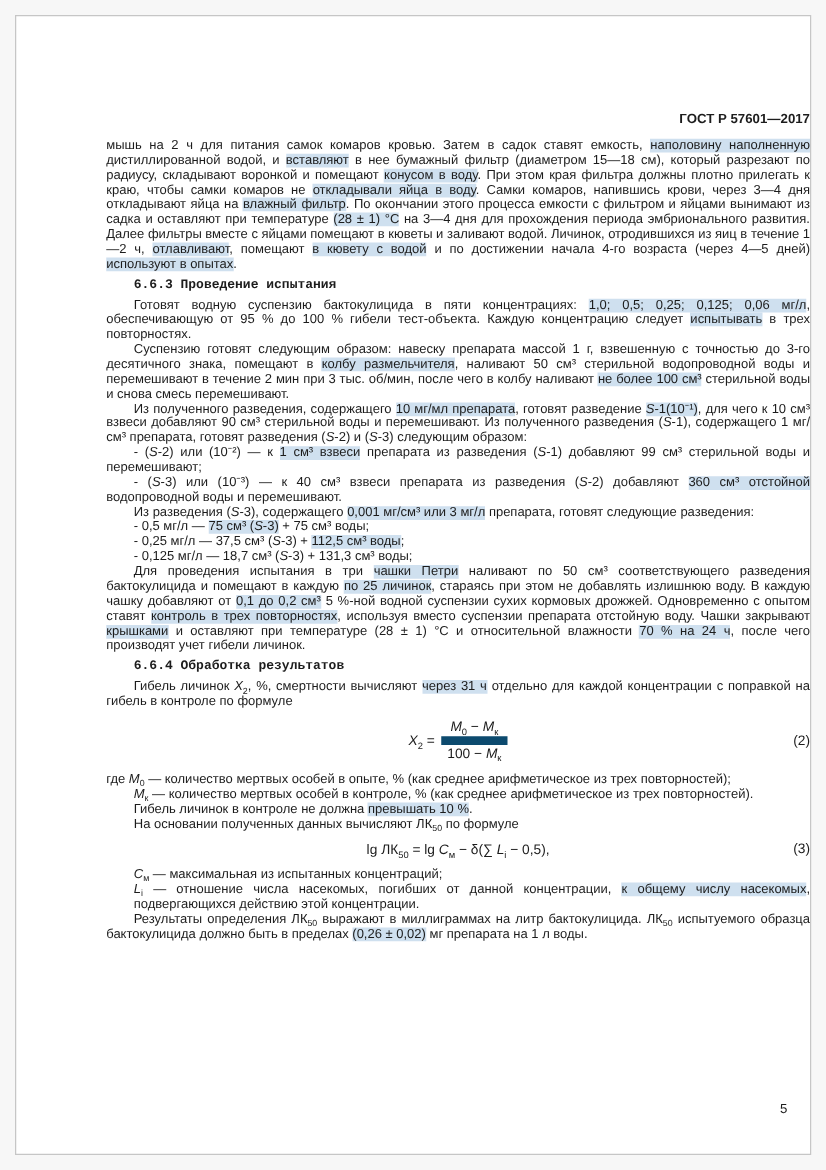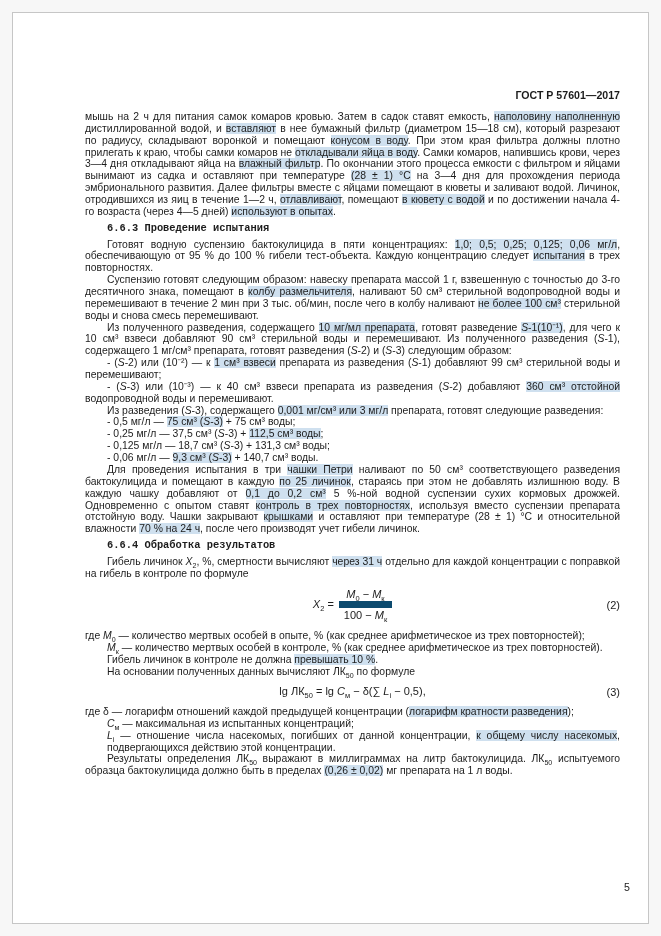--- a/index.html
+++ b/index.html
@@ -12,21 +12,21 @@
     font-family: "Liberation Sans", sans-serif;
   }
   .page {
     position: relative;
     box-sizing: border-box;
     width: 637px;
     height: 912px;
     margin: 12px auto;
     background: #ffffff;
     border: 1px solid #c6c6c6;
-    padding: 76px 28px 36px 72px;
+    padding: 76px 0 36px 72px;
     color: #1c1c1c;
     overflow: hidden;
   }
   .doc-header {
     font-weight: bold;
     font-size: 10.6px;
     text-align: right;
     margin-bottom: 10px;
   }
   p {
@@ -82,48 +82,46 @@
   }
 </style>
 </head>
 <body>
 
 <div class="page">
   <div class="doc-header">ГОСТ Р 57601—2017</div>
 
   <p class="just">мышь на 2 ч для питания самок комаров кровью. Затем в садок ставят емкость, <span class="hl">наполовину наполненную</span> дистиллированной водой, и <span class="hl">вставляют</span> в нее бумажный фильтр (диаметром 15—18 см), который разрезают по радиусу, складывают воронкой и помещают <span class="hl">конусом в воду</span>. При этом края фильтра должны плотно прилегать к краю, чтобы самки комаров не <span class="hl">откладывали яйца в воду</span>. Самки комаров, напившись крови, через 3—4 дня откладывают яйца на <span class="hl">влажный фильтр</span>. По окончании этого процесса емкости с фильтром и яйцами вынимают из садка и оставляют при температуре <span class="hl">(28 ± 1) °С</span> на 3—4 дня для прохождения периода эмбрионального развития. Далее фильтры вместе с яйцами помещают в кюветы и заливают водой. Личинок, отродившихся из яиц в течение 1—2 ч, <span class="hl">отлавливают</span>, помещают <span class="hl">в кювету с водой</span> и по достижении начала 4-го возраста (через 4—5 дней) <span class="hl">используют в опытах</span>.</p>
   <p class="heading">6.6.3 Проведение испытания</p>
-  <p class="just ind">Готовят водную суспензию бактокулицида в пяти концентрациях: <span class="hl">1,0; 0,5; 0,25; 0,125; 0,06 мг/л</span>, обеспечивающую от 95 % до 100 % гибели тест-объекта. Каждую концентрацию следует <span class="hl">испытания</span> в трех повторностях.</p>
+  <p class="just ind">Готовят водную суспензию бактокулицида в пяти концентрациях: <span class="hl">1,0; 0,5; 0,25; 0,125; 0,06 мг/л</span>, обеспечивающую от 95 % до 100 % гибели тест-объекта. Каждую концентрацию следует <span class="hl">испытывать</span> в трех повторностях.</p>
   <p class="just ind">Суспензию готовят следующим образом: навеску препарата массой 1 г, взвешенную с точностью до 3-го десятичного знака, помещают в <span class="hl">колбу размельчителя</span>, наливают 50 см³ стерильной водопроводной воды и перемешивают в течение 2 мин при 3 тыс. об/мин, после чего в колбу наливают <span class="hl">не более 100 см³</span> стерильной воды и снова смесь перемешивают.</p>
   <p class="just ind">Из полученного разведения, содержащего <span class="hl">10 мг/мл препарата</span>, готовят разведение <span class="hl"><i>S</i>-1(10⁻¹)</span>, для чего к 10 см³ взвеси добавляют 90 см³ стерильной воды и перемешивают. Из полученного разведения (<i>S</i>-1), содержащего 1 мг/см³ препарата, готовят разведения (<i>S</i>-2) и (<i>S</i>-3) следующим образом:</p>
   <p class="just ind">- (<i>S</i>-2) или (10⁻²) — к <span class="hl">1 см³ взвеси</span> препарата из разведения (<i>S</i>-1) добавляют 99 см³ стерильной воды и перемешивают;</p>
   <p class="just ind">- (<i>S</i>-3) или (10⁻³) — к 40 см³ взвеси препарата из разведения (<i>S</i>-2) добавляют <span class="hl">360 см³ отстойной</span> водопроводной воды и перемешивают.</p>
   <p class="just ind">Из разведения (<i>S</i>-3), содержащего <span class="hl">0,001 мг/см³ или 3 мг/л</span> препарата, готовят следующие разведения:</p>
   <p class="just ind">- 0,5 мг/л — <span class="hl">75 см³ (<i>S</i>-3)</span> + 75 см³ воды;</p>
   <p class="just ind">- 0,25 мг/л — 37,5 см³ (<i>S</i>-3) + <span class="hl">112,5 см³ воды</span>;</p>
   <p class="just ind">- 0,125 мг/л — 18,7 см³ (<i>S</i>-3) + 131,3 см³ воды;</p>
-  <p class="just ind">- 0,06 мг/л — <span class="hl">9,3 см³ (<i>S</i>-3)</span> + 140,7 см³ воды.</p>
   <p class="just ind">Для проведения испытания в три <span class="hl">чашки Петри</span> наливают по 50 см³ соответствующего разведения бактокулицида и помещают в каждую <span class="hl">по 25 личинок</span>, стараясь при этом не добавлять излишнюю воду. В каждую чашку добавляют от <span class="hl">0,1 до 0,2 см³</span> 5 %-ной водной суспензии сухих кормовых дрожжей. Одновременно с опытом ставят <span class="hl">контроль в трех повторностях</span>, используя вместо суспензии препарата отстойную воду. Чашки закрывают <span class="hl">крышками</span> и оставляют при температуре (28 ± 1) °С и относительной влажности <span class="hl">70 % на 24 ч</span>, после чего производят учет гибели личинок.</p>
   <p class="heading">6.6.4 Обработка результатов</p>
   <p class="just ind">Гибель личинок <i>X</i><sub>2</sub>, %, смертности вычисляют <span class="hl">через 31 ч</span> отдельно для каждой концентрации с поправкой на гибель в контроле по формуле</p>
 
   <div class="formula-row">
     <span class="f-lhs"><i>X</i><sub>2</sub> =</span><span class="frac"><span class="num"><i>M</i><sub>0</sub> − <i>M</i><sub>к</sub></span><span class="den">100 − <i>M</i><sub>к</sub></span></span>
     <span class="eq-number">(2)</span>
   </div>
 
   <p class="just">где <i>M</i><sub>0</sub> — количество мертвых особей в опыте, % (как среднее арифметическое из трех повторностей);</p>
   <p class="just wi"><i>M</i><sub>к</sub> — количество мертвых особей в контроле, % (как среднее арифметическое из трех повторностей).</p>
   <p class="just ind">Гибель личинок в контроле не должна <span class="hl">превышать 10 %</span>.</p>
   <p class="just ind">На основании полученных данных вычисляют ЛК<sub>50</sub> по формуле</p>
 
   <div class="formula-row">
     <span>lg ЛК<sub>50</sub> = lg <i>C</i><sub>м</sub> − δ(∑ <i>L</i><sub>i</sub> − 0,5),</span>
     <span class="eq-number">(3)</span>
   </div>
 
-  <p class="just">где δ — логарифм отношений каждой предыдущей концентрации (<span class="hl">логарифм кратности разведения</span>);</p>
   <p class="just wi"><i>C</i><sub>м</sub> — максимальная из испытанных концентраций;</p>
   <p class="just wi"><i>L</i><sub>i</sub> — отношение числа насекомых, погибших от данной концентрации, <span class="hl">к общему числу насекомых</span>, подвергающихся действию этой концентрации.</p>
   <p class="just ind">Результаты определения ЛК<sub>50</sub> выражают в миллиграммах на литр бактокулицида. ЛК<sub>50</sub> испытуемого образца бактокулицида должно быть в пределах <span class="hl">(0,26 ± 0,02)</span> мг препарата на 1 л воды.</p>
 
   <div class="page-number">5</div>
 </div>
 
 </body></html>

